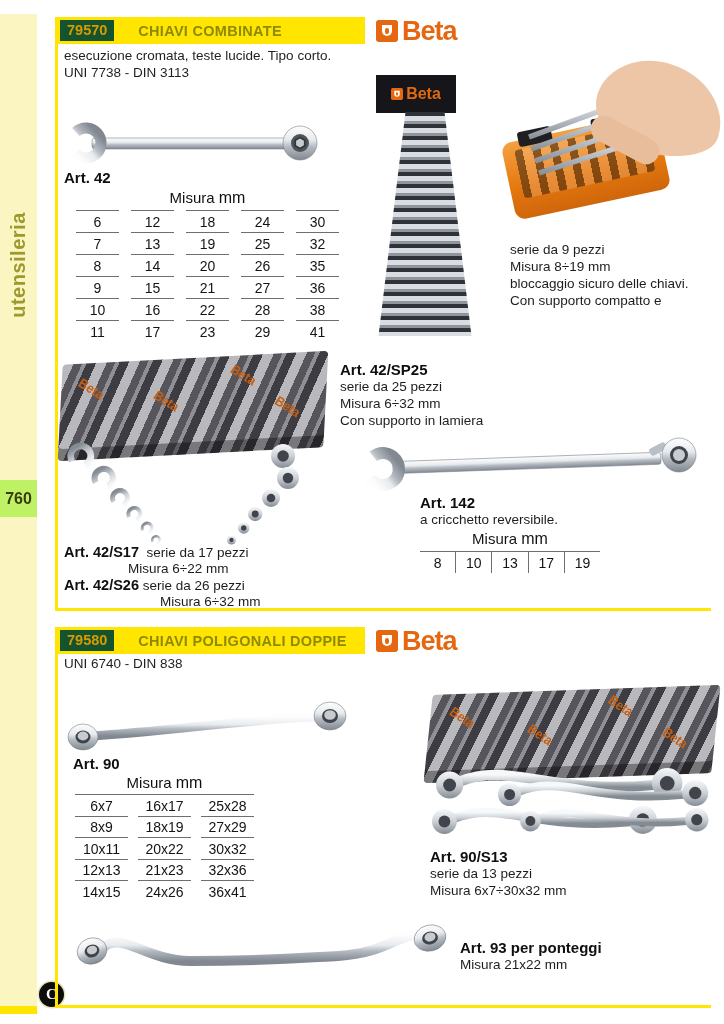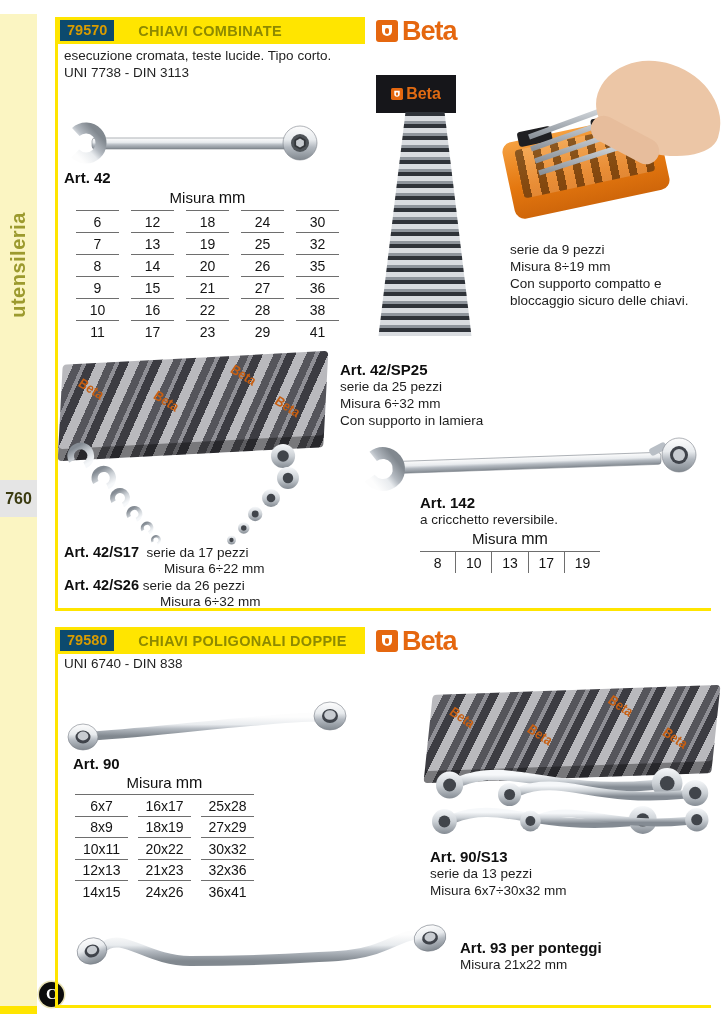--- a/index.html
+++ b/index.html
@@ -3,33 +3,33 @@
 <meta charset="utf-8">
 <style>
   html,body{margin:0;padding:0;}
   body{width:724px;height:1024px;background:#fff;font-family:"Liberation Sans",sans-serif;position:relative;overflow:hidden;}
   .page{position:absolute;inset:0;}
 
   
   .sidebar{position:absolute;left:0;top:14px;width:37px;height:1000px;background:#fbf5c2;}
   .sidebar-cat{position:absolute;top:240px;left:-52px;width:140px;height:22px;text-align:center;
     transform:rotate(-90deg);color:#9c9a2e;font-weight:bold;font-size:20px;letter-spacing:.5px;}
-  .page-num{position:absolute;top:466px;left:0;width:37px;height:37px;background:#e5e5e5;
+  .page-num{position:absolute;top:466px;left:0;width:37px;height:37px;background:#bef264;
     display:flex;align-items:center;justify-content:center;font-weight:bold;font-size:16px;color:#3b3b10;}
   .sidebar-bottom-bar{position:absolute;bottom:0;left:0;width:37px;height:8px;background:#ffe500;}
   .corner-logo{position:absolute;left:39px;top:982px;width:25px;height:25px;border-radius:50%;
     background:#0c0c0c;color:#fff;display:flex;align-items:center;justify-content:center;
     font-weight:bold;font-size:15px;font-family:"Liberation Serif",serif;box-shadow:0 0 0 1.5px #e9e3b5;}
 
   
   .section{position:absolute;left:55px;width:653px;border-left:3px solid #ffe500;border-bottom:3px solid #ffe500;}
   .section1{top:17px;height:591px;}
   .section2{top:627px;height:378px;}
   .sec-header{position:absolute;left:-3px;top:0;width:310px;height:27px;background:#ffe500;display:flex;align-items:center;}
-  .code-box{background:#0c4a6e;margin-left:5px;padding:3px 7px;font-weight:bold;font-size:14.5px;color:#d99c00;line-height:1;}
+  .code-box{background:#14532d;margin-left:5px;padding:3px 7px;font-weight:bold;font-size:14.5px;color:#d99c00;line-height:1;}
   .sec-title{margin-left:24px;font-weight:bold;font-size:14.5px;color:#8e8a00;letter-spacing:.3px;}
   .beta-logo{position:absolute;top:0;left:318px;height:28px;display:flex;align-items:center;gap:4px;}
   .beta-icon{width:22px;height:22px;display:block;}
   .beta-word{font-size:27px;font-weight:bold;color:#e5670f;letter-spacing:-1px;line-height:1;}
   .desc{position:absolute;left:6px;font-size:13.5px;line-height:16.5px;color:#1f1f1f;}
 
   .pname{font-weight:bold;font-size:15px;color:#0f0f0f;}
   .pline{font-size:13.5px;color:#1d1d1d;line-height:17px;}
   .plabel{position:absolute;}
 
@@ -222,22 +222,22 @@
         <circle cx="191" cy="42" r="7.4" fill="url(#m2)"></circle>
           <circle cx="191" cy="42" r="3.3" fill="#3f434a"></circle>
         <circle cx="181" cy="30" r="6.8" fill="url(#m2)"></circle>
           <circle cx="181" cy="30" r="3" fill="#3f434a"></circle>
         <rect x="92" y="52" width="30" height="13" rx="3" fill="#232326" transform="rotate(-19 107 58)"></rect>
       </svg>
     </div>
     <div class="plabel" style="left:452px;top:224px;">
       <div class="pline">serie da 9 pezzi</div>
       <div class="pline">Misura 8÷19 mm</div>
+      <div class="pline">bloccaggio sicuro delle chiavi.</div>
       <div class="pline">Con supporto compatto e</div>
-      <div class="pline">bloccaggio sicuro delle chiavi.</div>
     </div>
 
     <div class="photo" style="left:2px;top:341px;width:270px;height:190px;">
       <div class="beta-box" style="left:0;top:0;width:266px;height:96px;transform:rotate(-3deg) skewX(-6deg);">
         <span style="left:16px;top:18px;">Beta</span>
         <span style="left:92px;top:34px;">Beta</span>
         <span style="left:168px;top:12px;">Beta</span>
         <span style="left:214px;top:46px;">Beta</span>
       </div>
       <svg class="svg-layer" style="left:0;top:84px;" width="270" height="106" viewBox="0 0 270 106">
@@ -257,21 +257,21 @@
         <use href="#w17" transform="translate(10,14) scale(1.34)"></use>
         <use href="#w17" transform="translate(34,36) scale(1.22)"></use>
         <use href="#w17" transform="translate(52,56) scale(1.0)"></use>
         <use href="#w17" transform="translate(68,72) scale(0.8)"></use>
         <use href="#w17" transform="translate(82,86) scale(0.64)"></use>
         <use href="#w17" transform="translate(92,98) scale(0.5)"></use>
       </svg>
     </div>
     <div class="s17block" style="position:absolute;left:6px;top:527px;font-size:13.5px;line-height:16px;color:#1d1d1d;">
       <div><span class="pname" style="font-size:14.5px;">Art. 42/S17</span>&nbsp;&nbsp;<span>serie da 17 pezzi</span></div>
-      <div style="margin-left:100px;">Misura 6÷22 mm</div>
+      <div style="margin-left:64px;">Misura 6÷22 mm</div>
       <div><span class="pname" style="font-size:14.5px;">Art. 42/S26</span>&nbsp;<span>serie da 26 pezzi</span></div>
       <div style="margin-left:96px;">Misura 6÷32 mm</div>
     </div>
 
     <svg class="photo" style="left:297px;top:412px;" width="360" height="68" viewBox="0 0 360 68">
       <defs>
         <linearGradient id="m4" x1="0" y1="0" x2="0" y2="1">
           <stop offset="0" stop-color="#fdfdfd"></stop>
             <stop offset=".4" stop-color="#e8ebee"></stop>
           <stop offset=".62" stop-color="#b4bac1"></stop>

